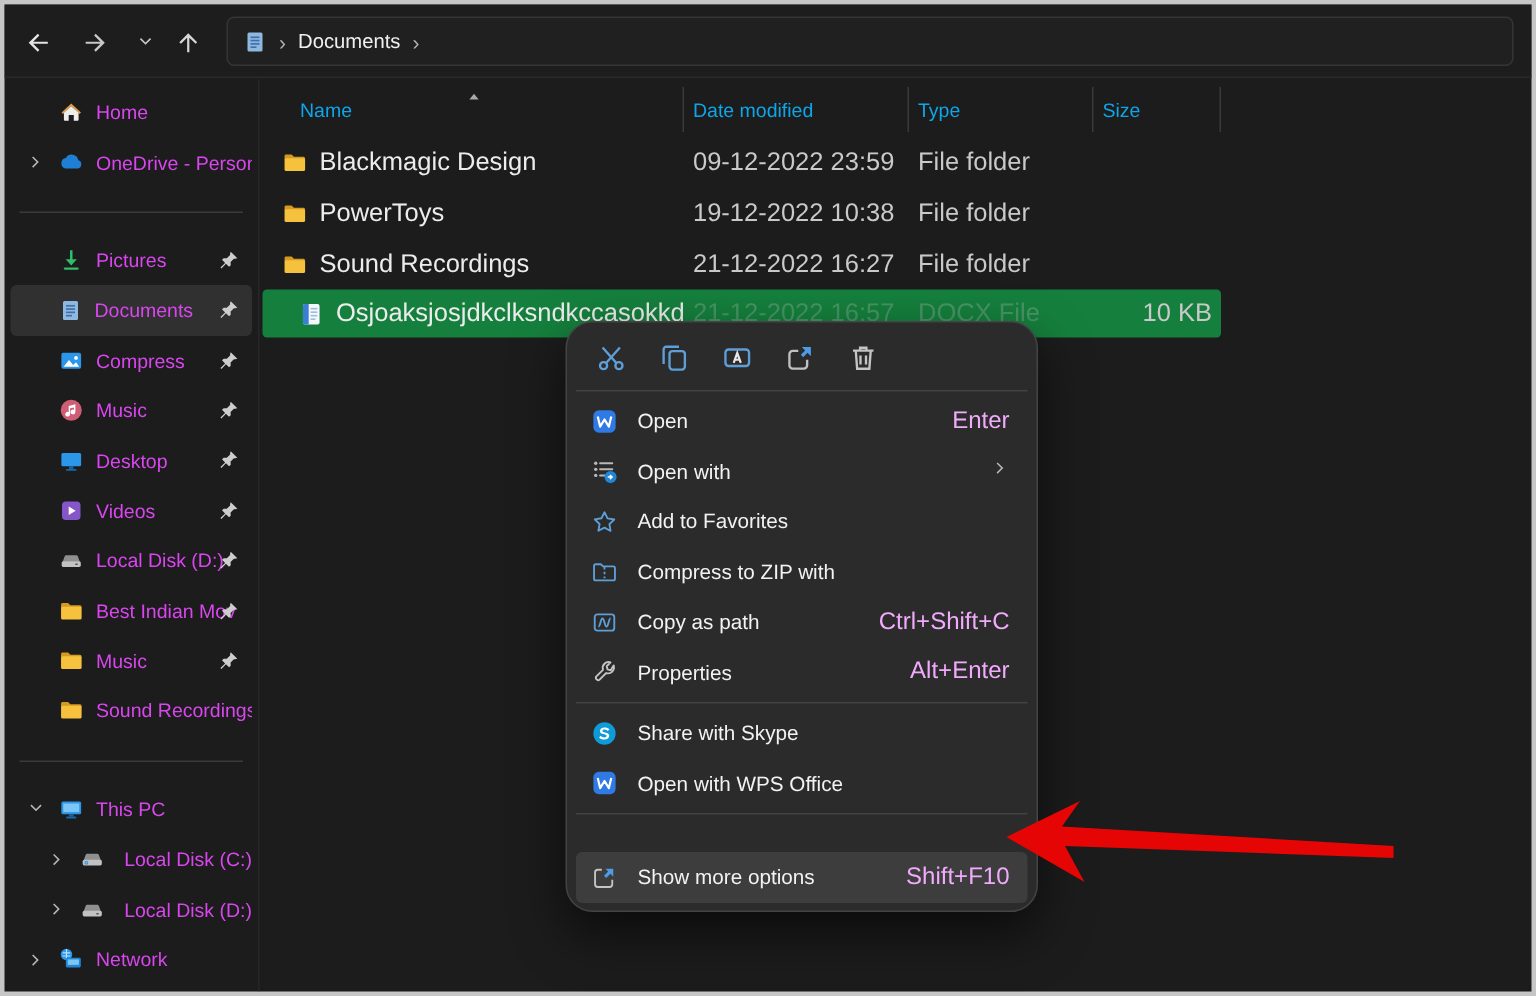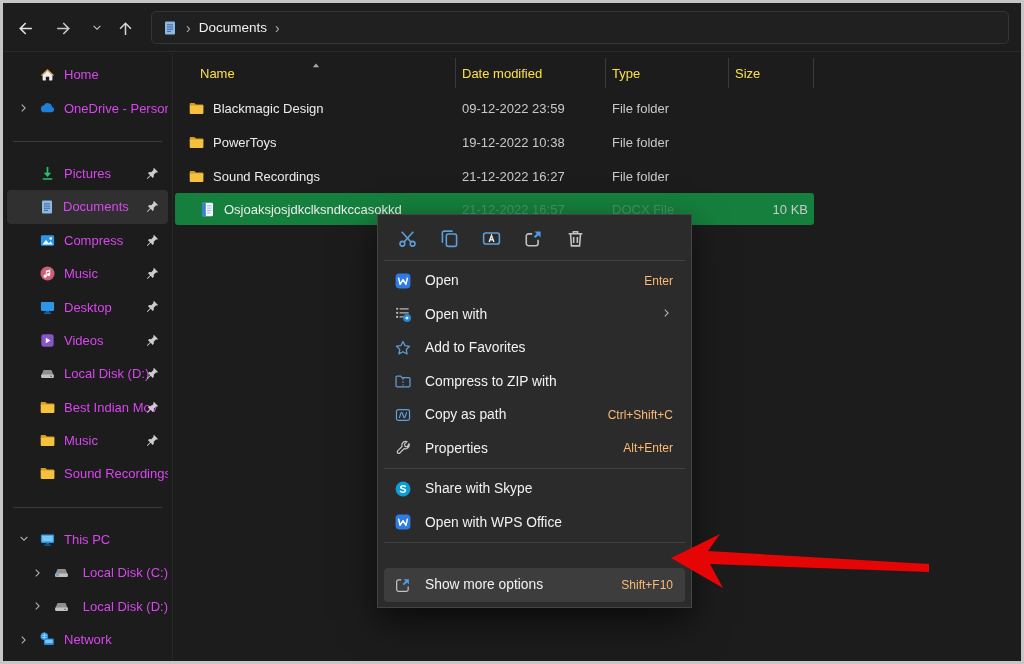--- a/index.html
+++ b/index.html
@@ -16,42 +16,42 @@
   .sidebar{position:absolute;left:0;top:50px;width:170px;bottom:0;padding-top:5px;border-right:1px solid #272727;}
   .side-item{position:relative;height:33.4px;display:flex;align-items:center;padding-left:10px;gap:8px;border-radius:4px;margin:0 4px;cursor:pointer;}
   .side-item.sel{background:#303030;}
   .side-item .chev{width:14px;display:flex;justify-content:center;flex:0 0 14px;}
   .side-item .lbl{font-size:13px;color:#d946ef;white-space:nowrap;overflow:hidden;flex:1 1 auto;}
   .side-item .pin{position:absolute;right:8px;top:9px;}
   .side-item.ind{padding-left:24px;text-align:right;}
   .s-sep{height:32px;position:relative;}
   .s-sep::after{content:"";position:absolute;left:10px;right:10px;top:50%;height:1px;background:#3a3a3a;}
   
-  .flhead{position:absolute;left:172px;top:55px;width:639px;height:30px;display:grid;grid-template-columns:281px 150px 123px 85px;font-size:13px;color:#fde047;}
+  .flhead{position:absolute;left:172px;top:55px;width:639px;height:30px;display:grid;grid-template-columns:281px 150px 123px 85px;font-size:13px;color:#0ea5e9;}
   .flhead .hc{display:flex;align-items:center;border-right:1px solid #3a3a3a;padding-left:6px;cursor:pointer;}
   .flhead .hc.first{padding-left:25px;}
   .sortcaret{position:absolute;left:172px;top:53px;width:281px;text-align:center;pointer-events:none;}
   .rows{position:absolute;left:172px;top:88px;width:639px;}
-  .frow{height:34px;display:grid;grid-template-columns:281px 150px 123px 85px;align-items:center;font-size:13px;color:#d6d6d6;cursor:pointer;}
+  .frow{height:34px;display:grid;grid-template-columns:281px 150px 123px 85px;align-items:center;font-size:17px;color:#d6d6d6;cursor:pointer;}
   .frow.sel{background:#15803d;border-radius:3px;height:32px;}
   .frow .name{display:flex;align-items:center;gap:8px;padding-left:13px;color:#ececec;white-space:nowrap;overflow:hidden;}
   .frow.sel .name{padding-left:24px;}
   .frow .cell{padding-left:6px;color:#c9c9c9;white-space:nowrap;overflow:hidden;}
   .frow .size{text-align:right;padding-right:6px;color:#c9c9c9;}
   .dim{opacity:.28;}
   
-  .menu{position:absolute;left:374px;top:211px;width:315px;background:#2b2b2b;border:1px solid #444;border-radius:0;box-shadow:0 14px 34px rgba(0,0,0,.6);padding:4px 4px 5px;z-index:5;}
+  .menu{position:absolute;left:374px;top:211px;width:315px;background:#2b2b2b;border:1px solid #444;border-radius:18px;box-shadow:0 14px 34px rgba(0,0,0,.6);padding:4px 4px 5px;z-index:5;}
   .qrow{height:38px;display:flex;align-items:center;padding:0 10px;gap:11px;}
   .qbtn{width:31px;height:30px;display:flex;align-items:center;justify-content:center;border-radius:4px;cursor:pointer;}
   .m-div{height:1px;background:#424242;margin:3px 2px;}
   .mitem{height:33.5px;display:flex;align-items:center;gap:13px;padding:0 12px 0 10px;margin:0 2px;border-radius:4px;font-size:13.8px;color:#f2f2f2;cursor:pointer;}
   .mitem.hl{background:#3d3d3d;margin-top:25px;}
   .mitem .mi{width:18px;flex:0 0 18px;display:flex;justify-content:center;}
   .mitem .ml{flex:1 1 auto;white-space:nowrap;}
-  .mitem .ms{font-size:12px;color:#fdba74;}
+  .mitem .ms{font-size:16px;color:#f0abfc;}
   .arrowsvg{position:absolute;left:0;top:0;width:1024px;height:664px;pointer-events:none;z-index:9;}
   .ico{display:inline-flex;line-height:0;}
 </style>
 </head>
 <body>
 
 <div class="screen">
   <div class="app">
 
     <div class="toolbar">

